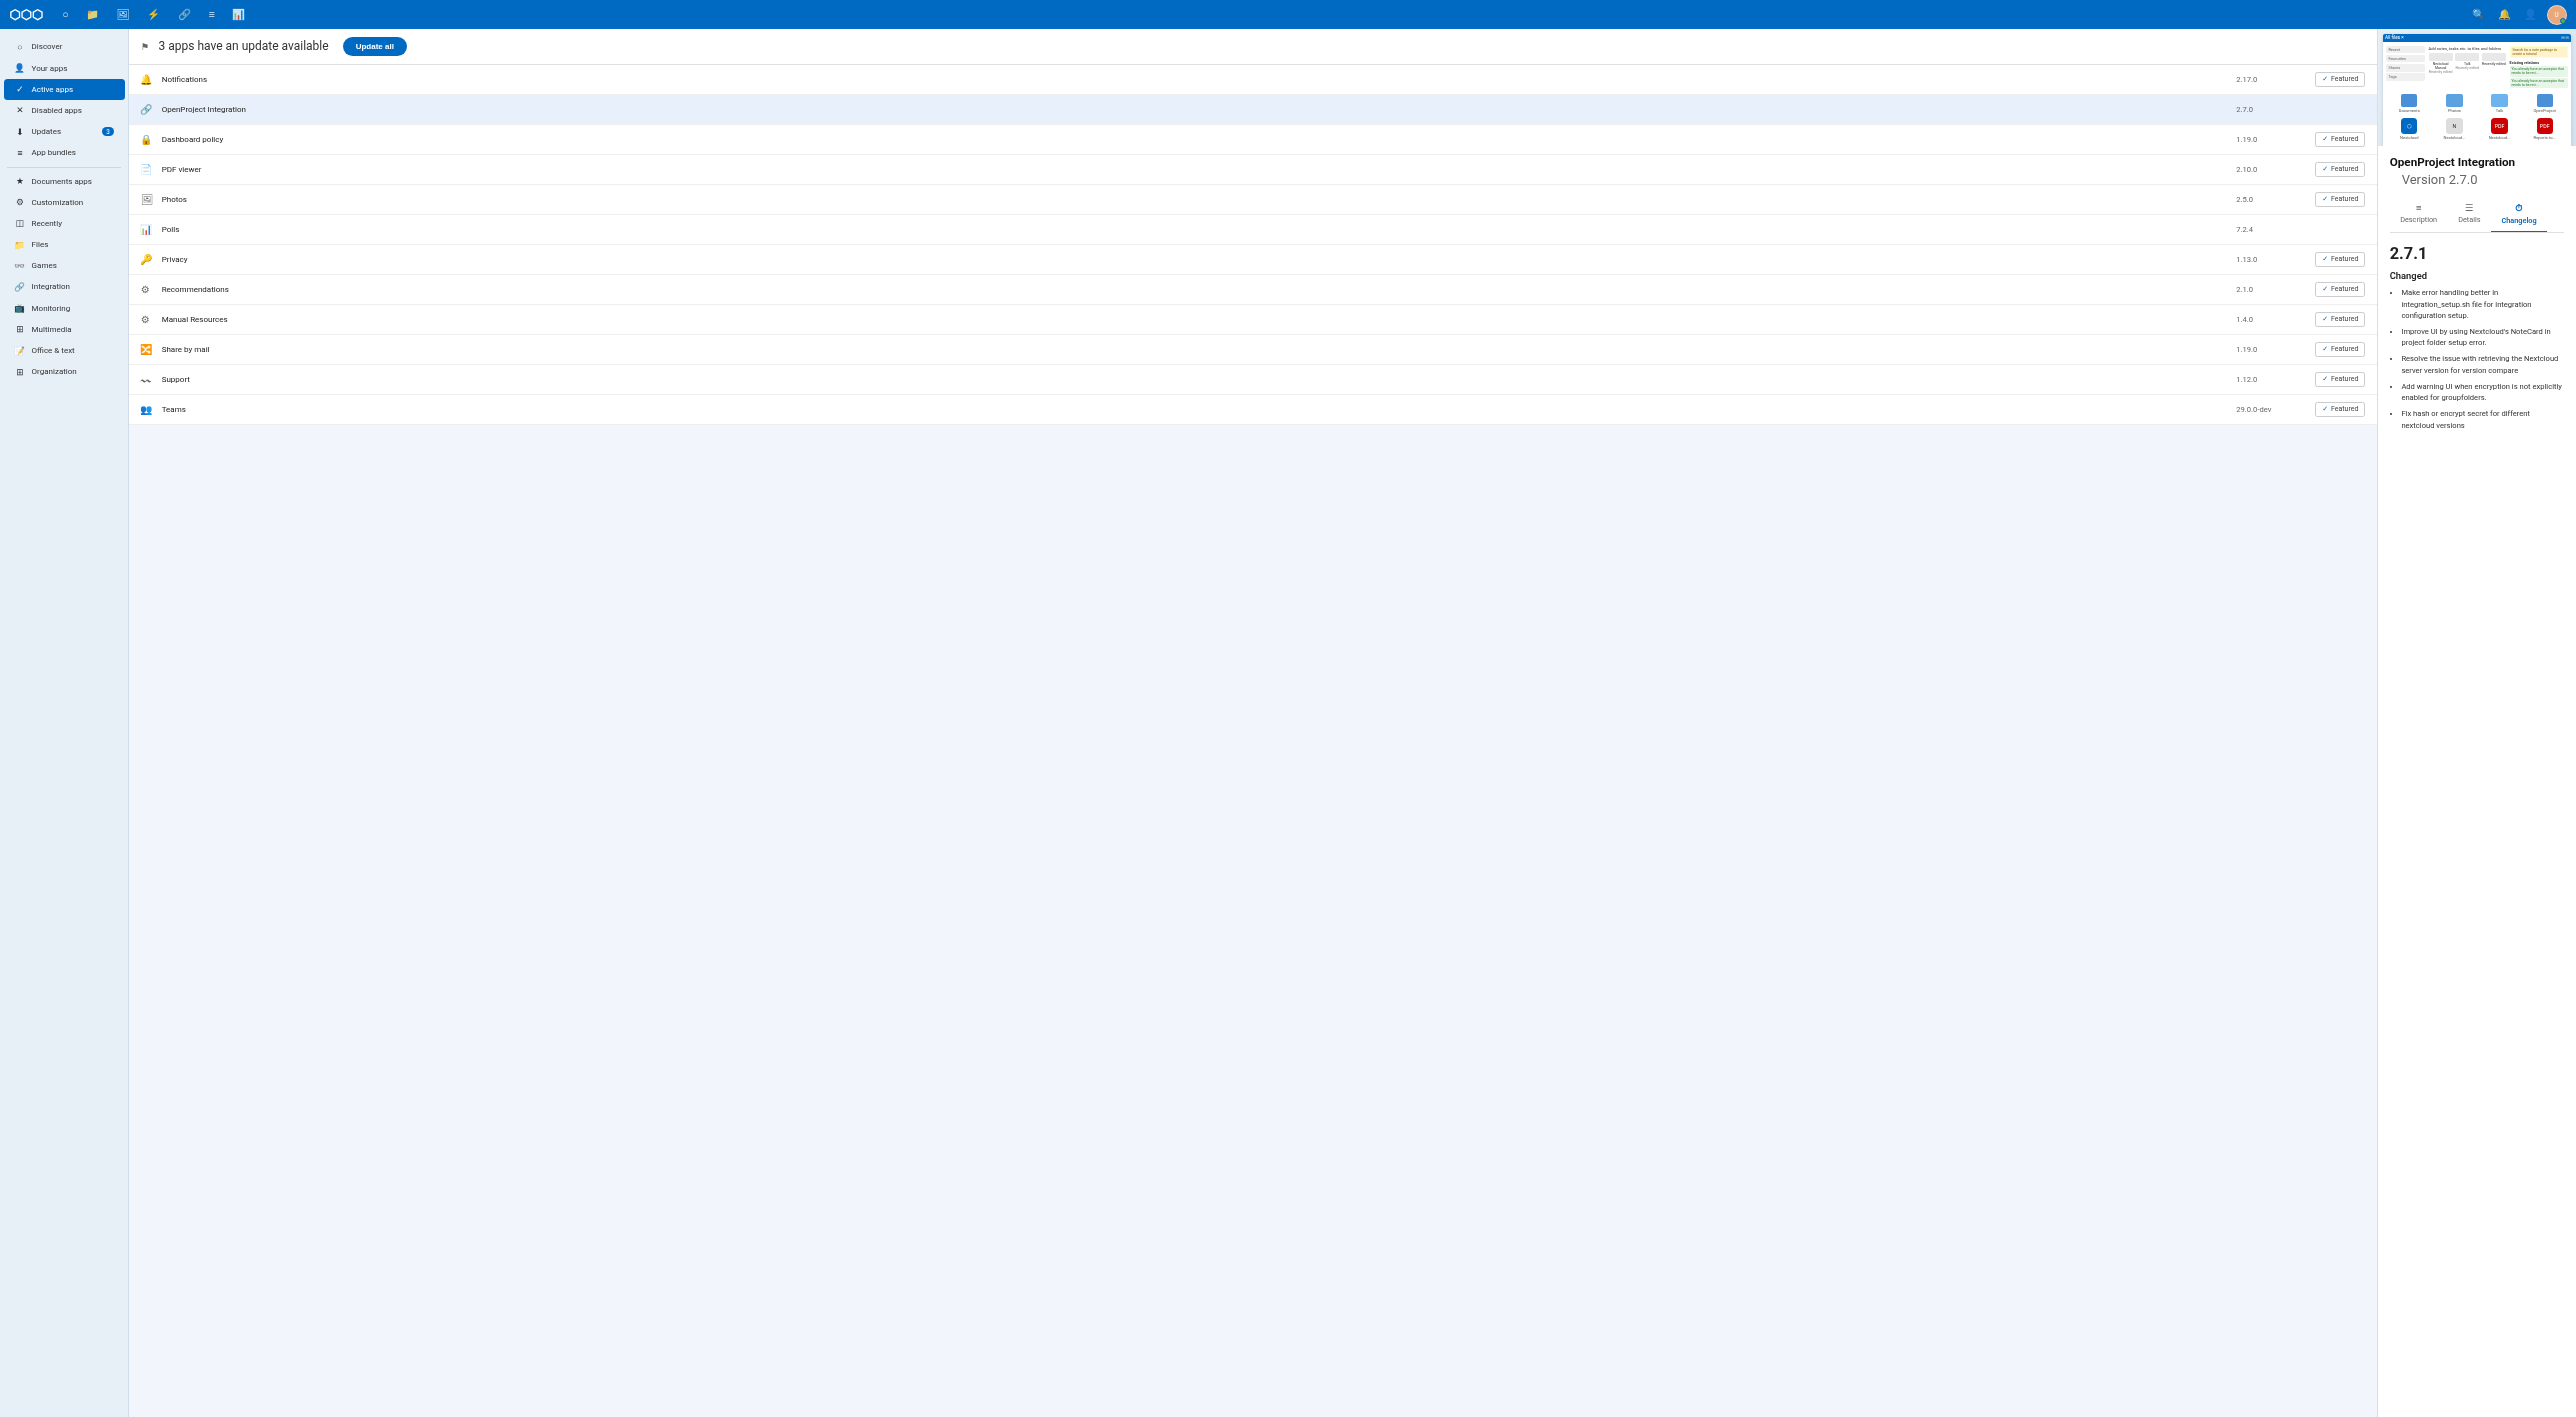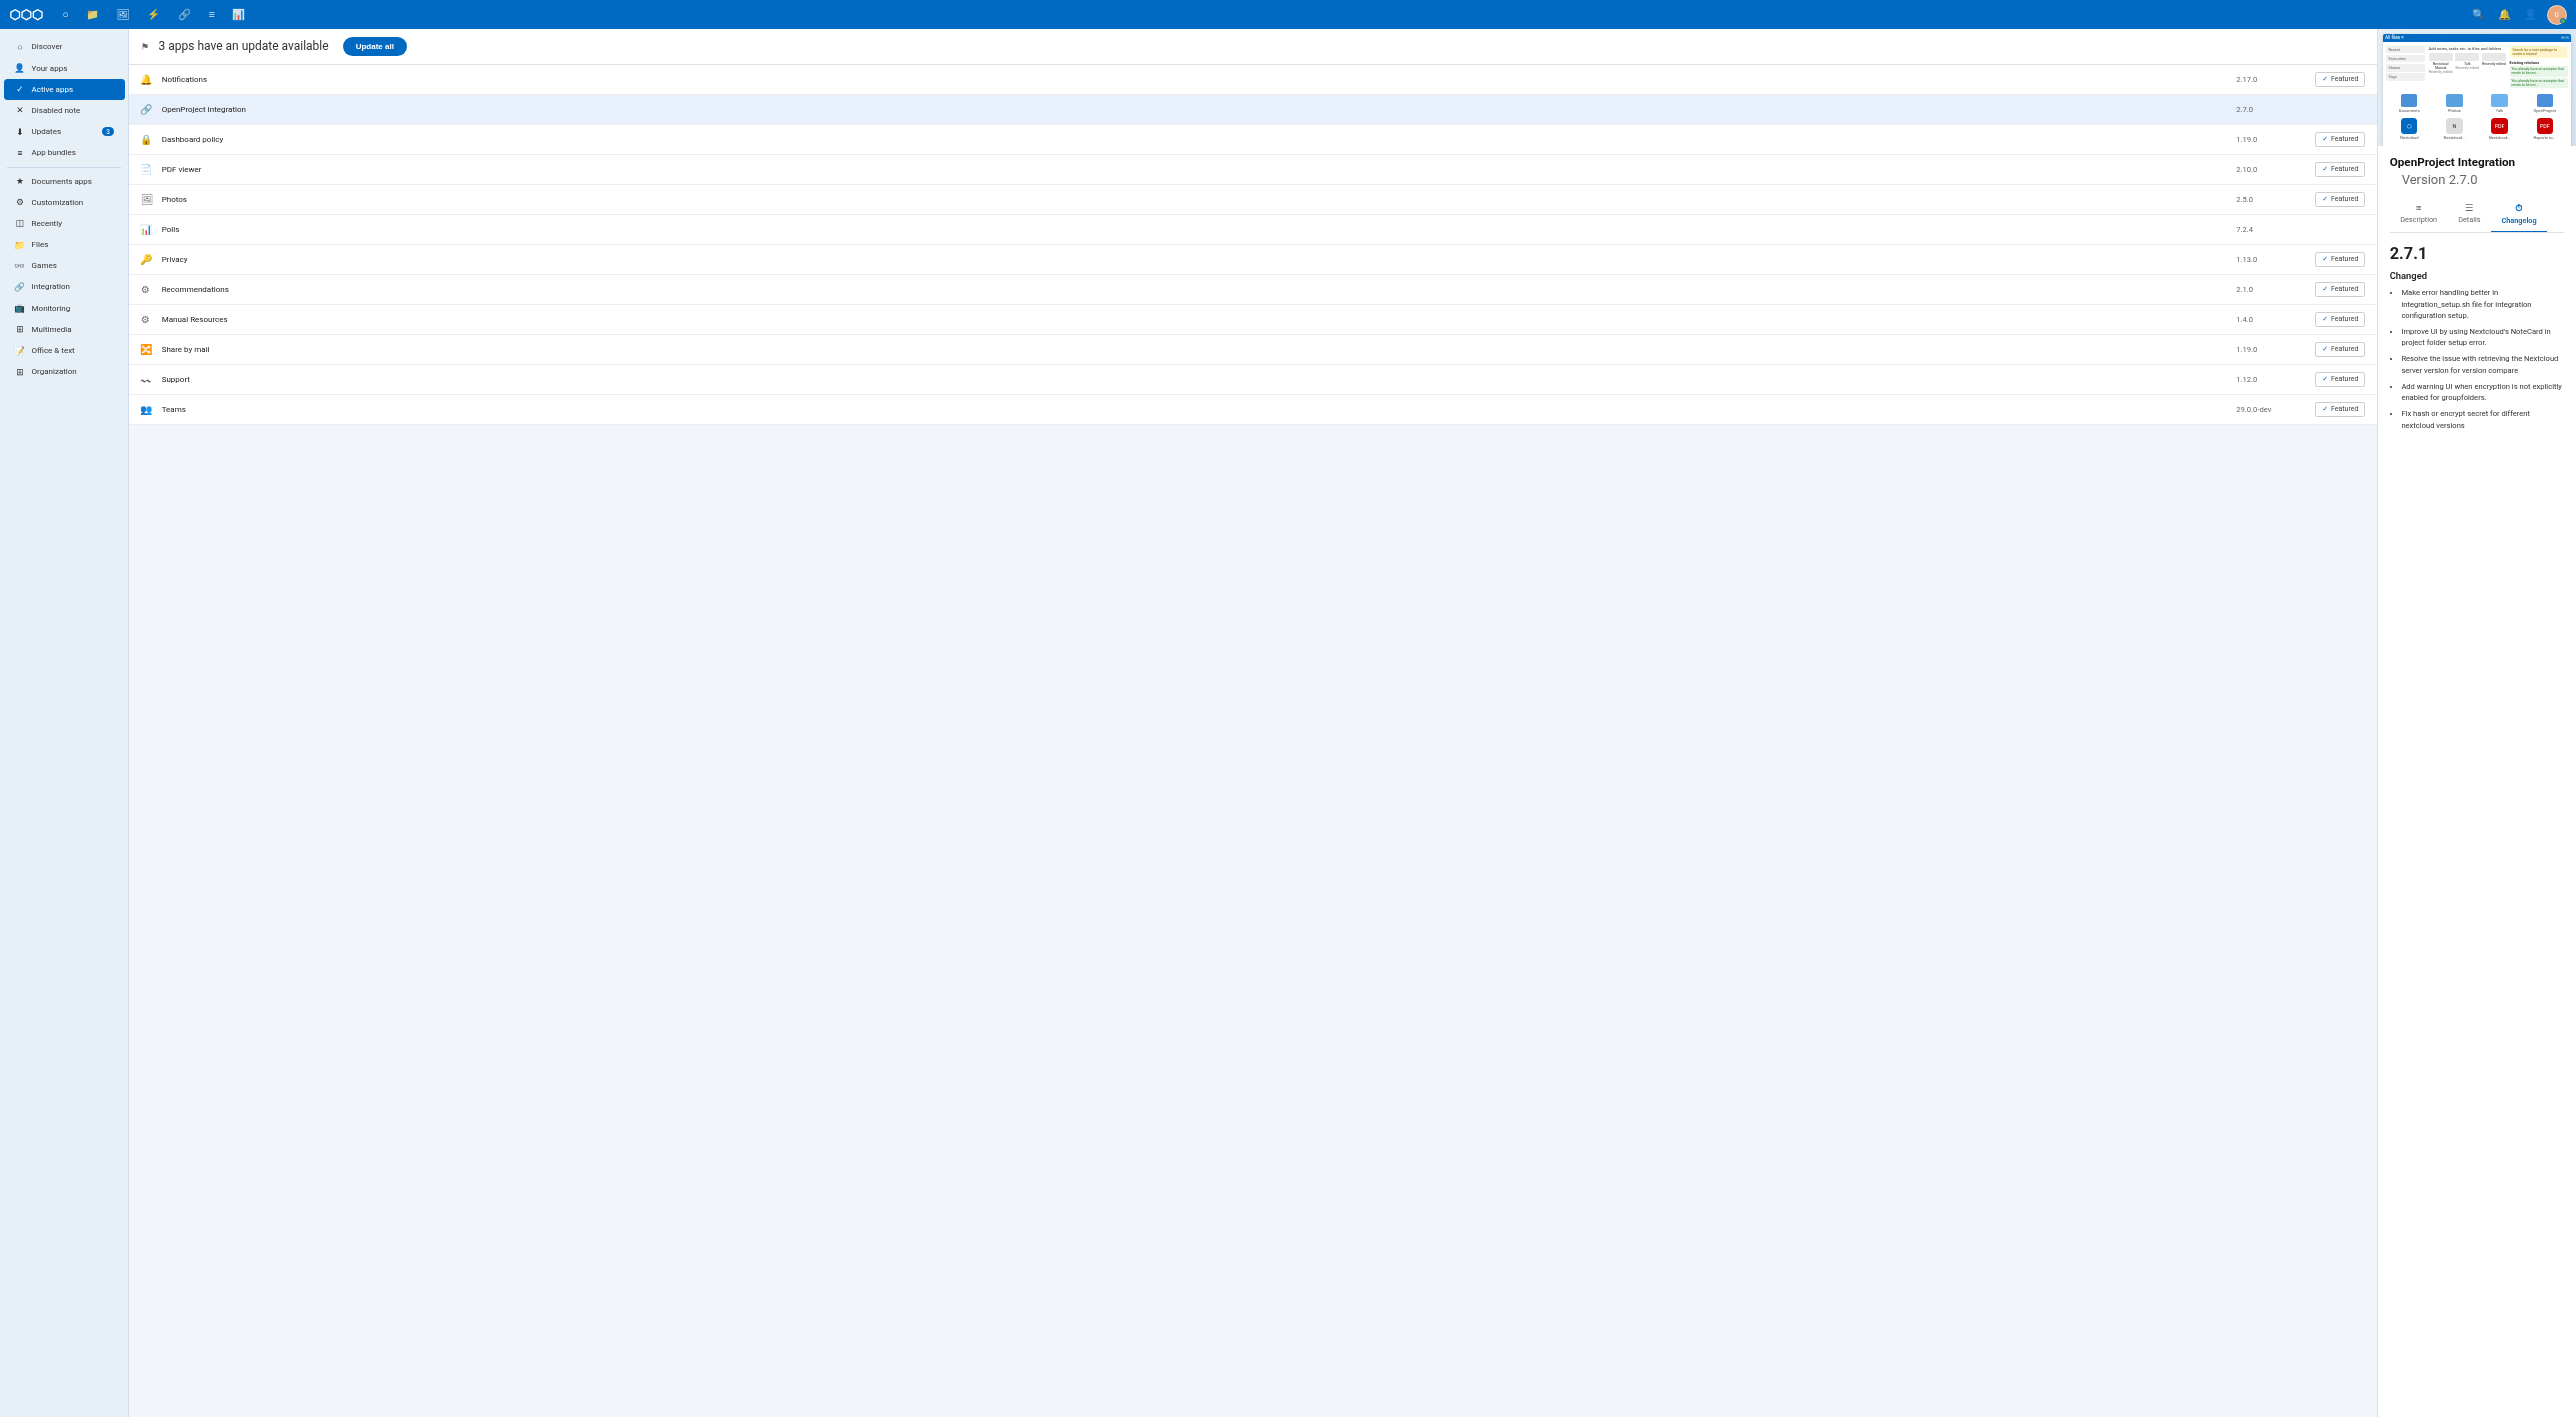--- a/index.html
+++ b/index.html
@@ -244,21 +244,21 @@
     <div class="sidebar-item">
       <span class="icon">👤</span>
       <span>Your apps</span>
     </div>
     <div class="sidebar-item active">
       <span class="icon">✓</span>
       <span>Active apps</span>
     </div>
     <div class="sidebar-item">
       <span class="icon">✕</span>
-      <span>Disabled note</span>
+      <span>Disabled apps</span>
     </div>
     <div class="sidebar-item">
       <span class="icon">⬇</span>
       <span>Updates</span>
       <span class="badge">3</span>
     </div>
     <div class="sidebar-item">
       <span class="icon">≡</span>
       <span>App bundles</span>
     </div>

